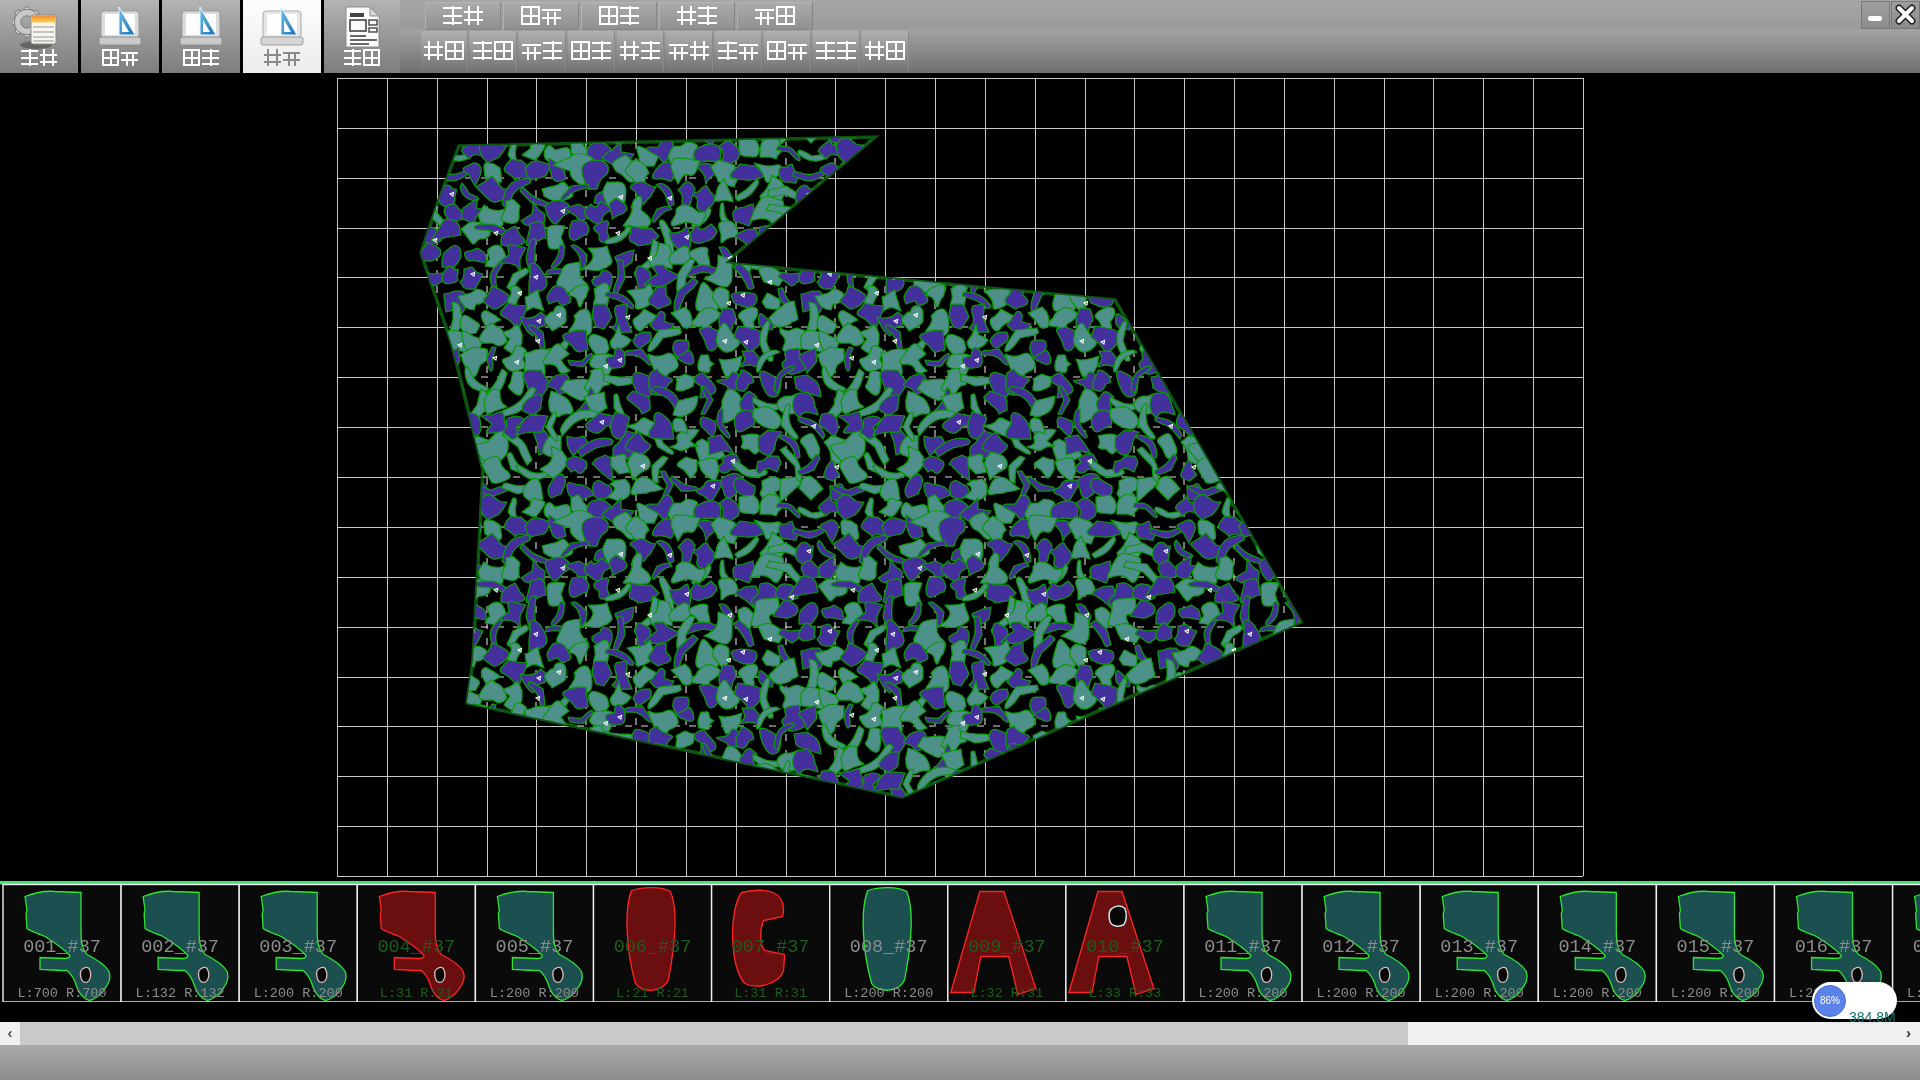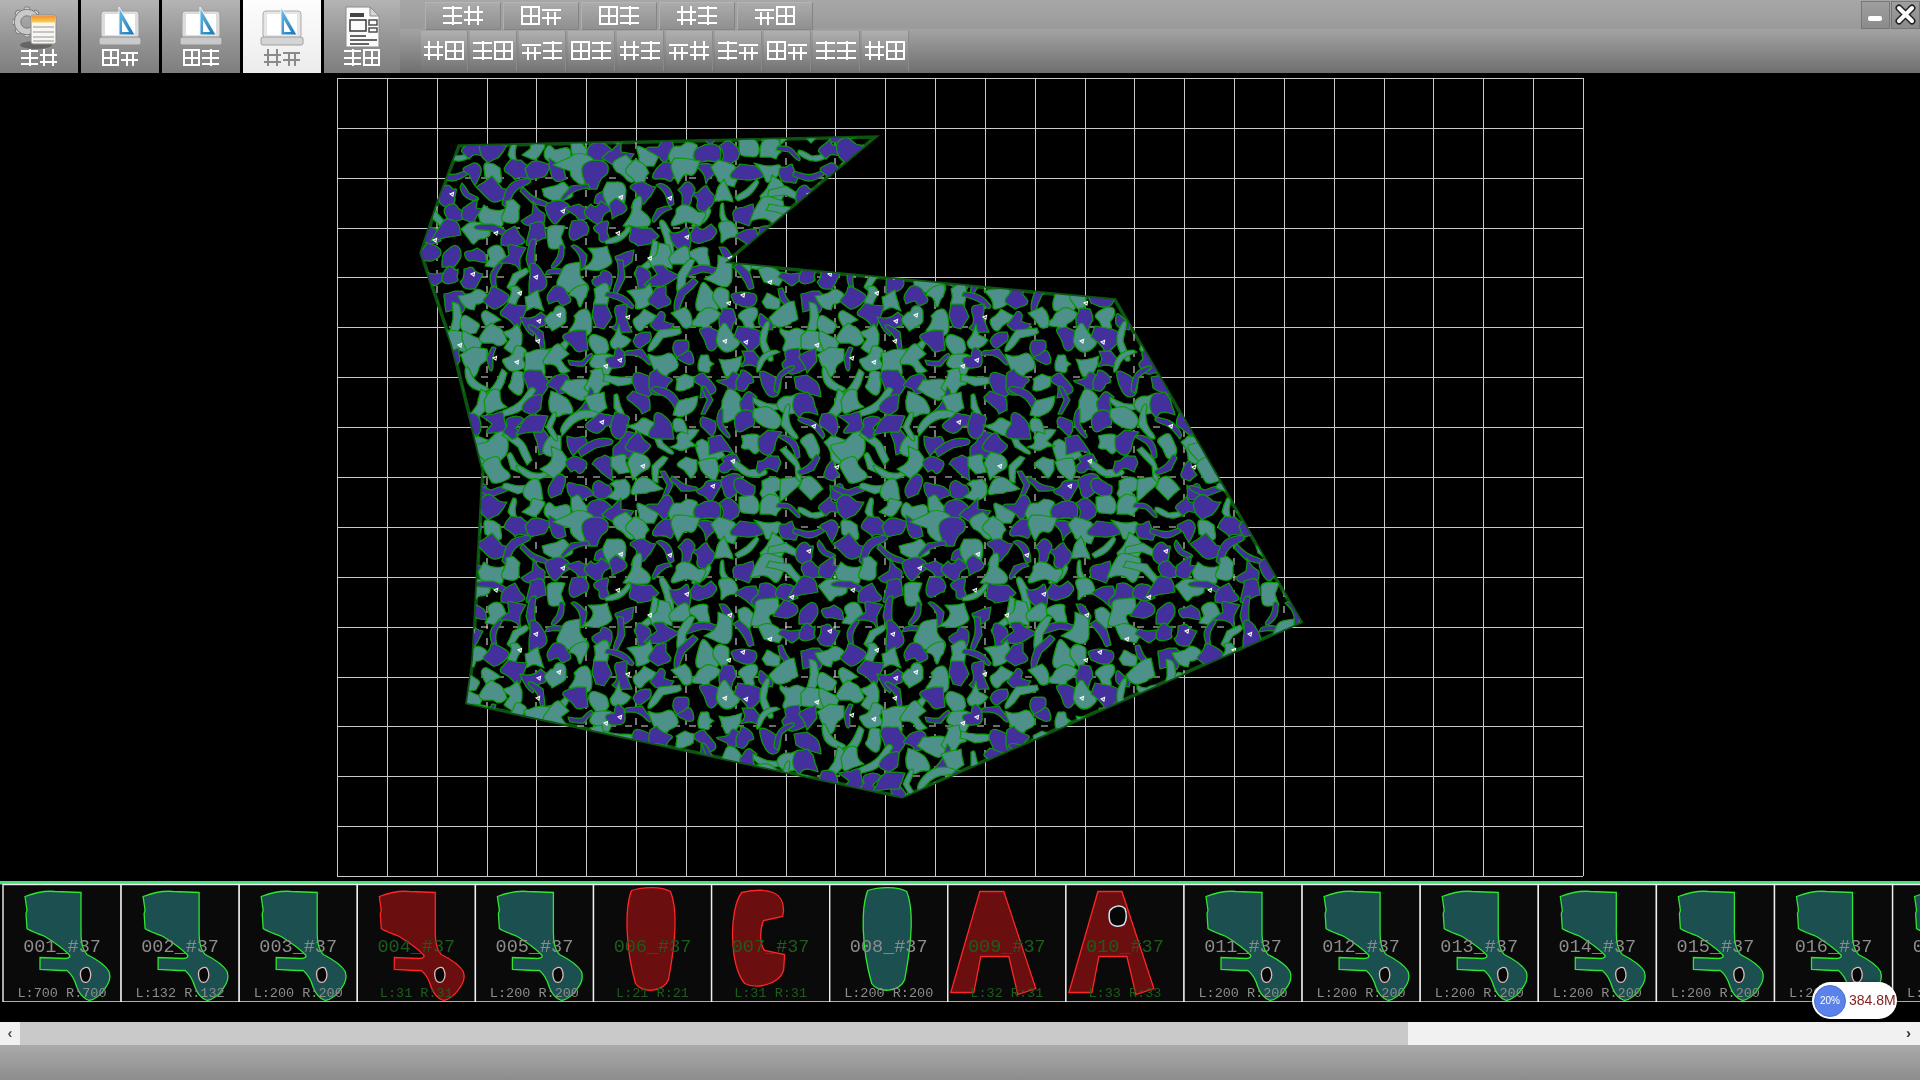--- a/index.html
+++ b/index.html
@@ -862,15 +862,15 @@
 <text x="59.0" y="112.5" font-family="Liberation Mono, monospace" font-size="13.5" fill="#8c8c8c" text-anchor="middle">L:200 R:200</text>
 </g>
 </svg>
 <div class="abs" style="left:0;top:1022px;width:1920px;height:23px;background:#f1f1f1">
  <div class="abs" style="left:0;top:0;width:20px;height:23px;background:#f1f1f1;color:#555;font-size:15px;font-weight:bold;text-align:center;line-height:22px">‹</div>
  <div class="abs" style="left:20px;top:0;width:1388px;height:23px;background:#c9c9c9"></div>
  <div class="abs" style="left:1897px;top:0;width:23px;height:23px;color:#333;font-size:15px;font-weight:bold;text-align:center;line-height:22px">›</div>
 </div>
 <div class="abs" style="left:0;top:1045px;width:1920px;height:35px;background:linear-gradient(#aaaaaa,#8d8d8d)"></div>
 <div class="abs" style="left:1812px;top:982px;width:85px;height:37px;background:#fff;border-radius:19px;box-shadow:0 1px 4px rgba(0,0,0,0.35)">
- <div class="abs" style="left:2px;top:2.5px;width:32px;height:32px;border-radius:50%;background:#5b82e8;border:1px solid #4a6fd4;box-sizing:border-box;color:#fff;font-size:10px;text-align:center;line-height:30px">20%</div>
- <div class="abs" style="left:37px;top:0;width:46px;height:37px;color:#7f1d1d;font-size:14px;line-height:37px;text-align:center">384.8M</div>
+ <div class="abs" style="left:2px;top:2.5px;width:32px;height:32px;border-radius:50%;background:#5b82e8;border:1px solid #4a6fd4;box-sizing:border-box;color:#fff;font-size:10px;text-align:center;line-height:30px">86%</div>
+ <div class="abs" style="left:37px;top:17px;width:46px;height:37px;color:#0f766e;font-size:14px;line-height:37px;text-align:center">384.8M</div>
 </div>
 
 </body></html>

